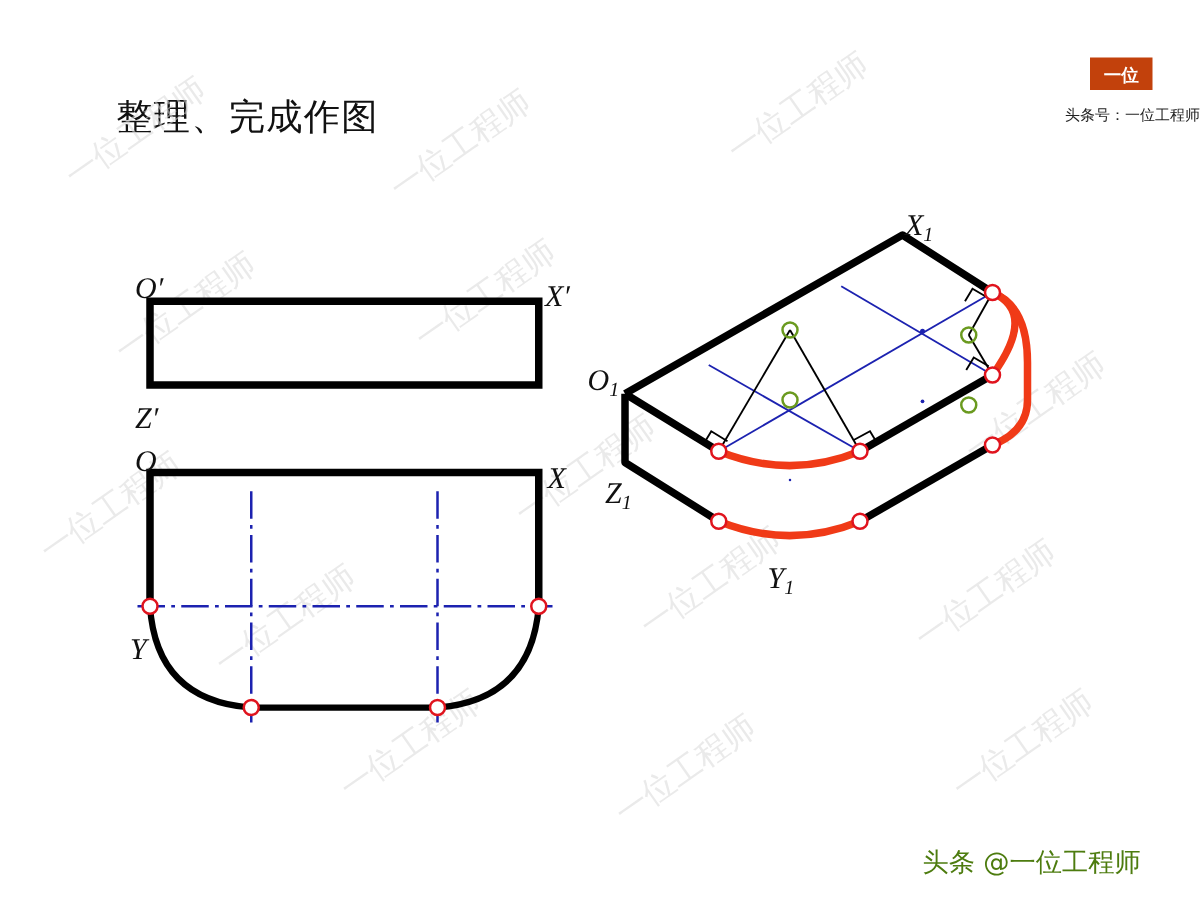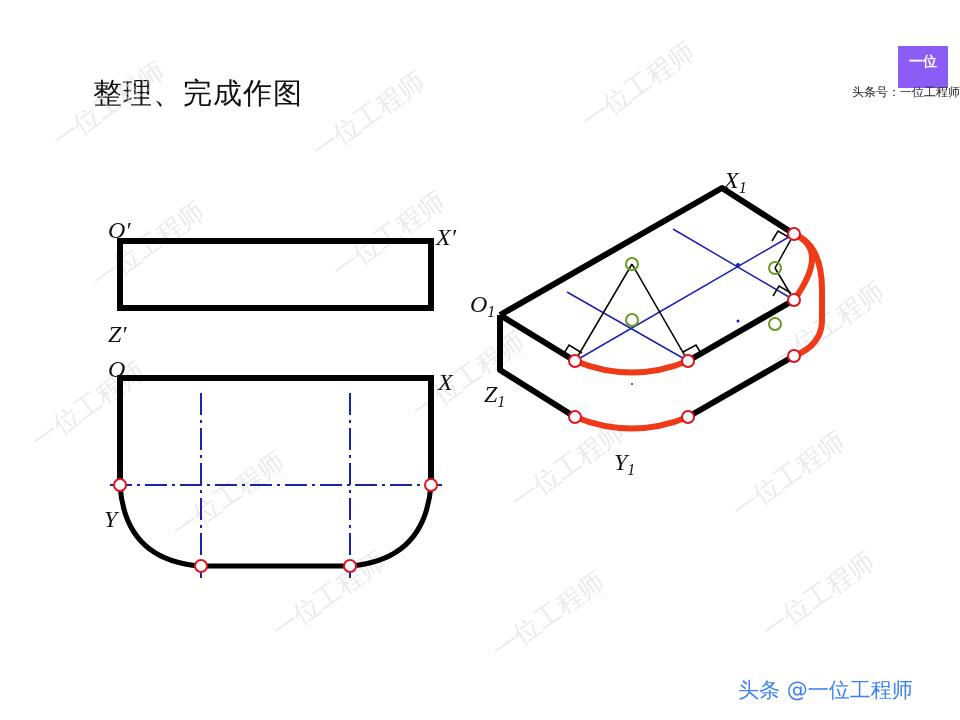--- a/index.html
+++ b/index.html
@@ -1,20 +1,20 @@
 <!DOCTYPE html>
 <html><head>
 <meta charset="utf-8">
 <style>
   html,body{margin:0;padding:0;background:#ffffff;}
   body{width:960px;height:720px;position:relative;overflow:hidden;font-family:"DejaVu Sans",sans-serif;}
   .title{position:absolute;left:93px;top:74px;font-size:29px;color:#111;letter-spacing:1px;}
-  .logo{position:absolute;left:872px;top:46px;width:50px;height:42px;background:#8b5cf6;color:#fff;font-size:14px;text-align:center;line-height:30px;font-weight:bold;margin-left:26px;}
+  .logo{position:absolute;left:872px;top:46px;width:50px;height:26px;background:#c2410c;color:#fff;font-size:14px;text-align:center;line-height:30px;font-weight:bold;}
   .logo-sub{position:absolute;left:852px;top:84px;font-size:12px;color:#222;white-space:nowrap;}
-  .footer{position:absolute;left:738px;top:676px;font-size:21px;color:#3b82f6;text-align:right;}
+  .footer{position:absolute;left:738px;top:676px;font-size:21px;color:#4d7c0f;text-align:right;}
   svg.canvas{position:absolute;left:0;top:0;}
   .lbl{font-family:"Liberation Serif",serif;font-style:italic;font-size:24px;fill:#111;}
   .wm{font-size:26px;fill:#d9d9d9;opacity:0.55;}
 </style>
 </head>
 <body>
 
 <div class="title">整理、完成作图</div>
 <div class="logo">一位</div>
 <div class="logo-sub">头条号：一位工程师</div>

